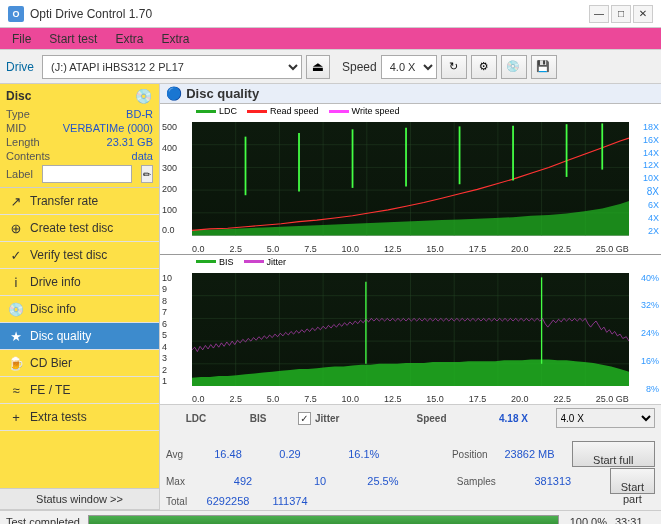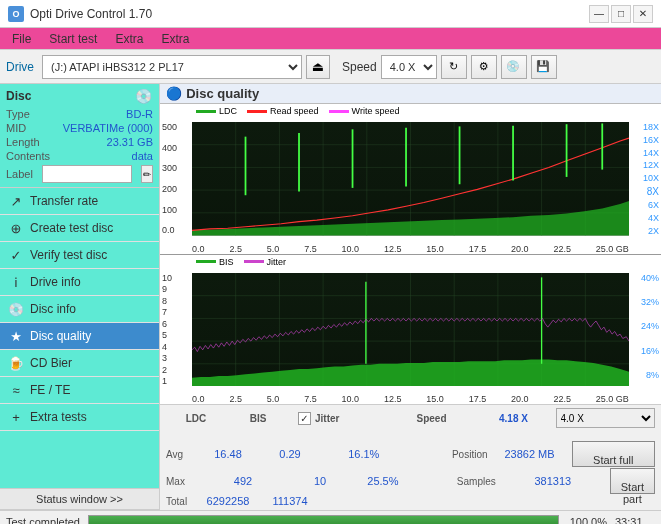--- a/index.html
+++ b/index.html
@@ -23,21 +23,21 @@
     .drive-select { height: 24px; border: 1px solid #aaa; background: white; font-size: 11px; padding: 0 4px; flex: 1; max-width: 260px; color: #333; }
     .toolbar-btn { height: 24px; min-width: 24px; border: 1px solid #aaa; background: linear-gradient(to bottom, #fafafa, #e8e8e8); cursor: pointer; display: flex; align-items: center; justify-content: center; font-size: 13px; }
     .speed-label { margin-left: 8px; font-size: 12px; color: #333; }
     .speed-select { height: 24px; border: 1px solid #aaa; background: white; font-size: 11px; padding: 0 4px; color: #333; }
     .toolbar-icon-btn { height: 24px; width: 26px; border: 1px solid #aaa; background: linear-gradient(to bottom, #fafafa, #e8e8e8); cursor: pointer; display: flex; align-items: center; justify-content: center; }
     
     
     .main-area { display: flex; height: 426px; }
     
     
-    .sidebar { width: 160px; background: #5eead4; border-right: 1px solid #ccc; display: flex; flex-direction: column; flex-shrink: 0; overflow-y: auto; justify-content: center; }
+    .sidebar { width: 160px; background: #fde047; border-right: 1px solid #ccc; display: flex; flex-direction: column; flex-shrink: 0; overflow-y: auto; justify-content: center; }
     
     
     .disc-panel { padding: 4px 6px; border-bottom: 1px solid #ccc; }
     .disc-header { display: flex; align-items: center; justify-content: space-between; margin-bottom: 4px; }
     .disc-title { font-weight: bold; font-size: 12px; color: #333; }
     .disc-icon { color: #666; font-size: 14px; }
     .disc-row { display: flex; justify-content: space-between; margin-bottom: 2px; align-items: center; }
     .disc-row-label { color: #555; font-size: 11px; }
     .disc-row-value { color: #2255cc; font-size: 11px; font-weight: 500; }
     .disc-label-row { display: flex; align-items: center; gap: 9px; margin-top: 3px; }
@@ -346,21 +346,21 @@
           <span style="font-size:9px;color:#333;">8</span>
           <span style="font-size:9px;color:#333;">7</span>
           <span style="font-size:9px;color:#333;">6</span>
           <span style="font-size:9px;color:#333;">5</span>
           <span style="font-size:9px;color:#333;">4</span>
           <span style="font-size:9px;color:#333;">3</span>
           <span style="font-size:9px;color:#333;">2</span>
           <span style="font-size:9px;color:#333;">1</span>
         </div>
 
-        <div style="position:absolute;right:0;top:18px;bottom:24px;width:32px;display:flex;flex-direction:column;justify-content:space-between;padding:0 2px;text-align:right;">
+        <div style="position:absolute;right:0;top:18px;bottom:10px;width:32px;display:flex;flex-direction:column;justify-content:space-between;padding:0 2px;text-align:right;">
           <span style="font-size:9px;color:#3399ff;">40%</span>
           <span style="font-size:9px;color:#3399ff;">32%</span>
           <span style="font-size:9px;color:#3399ff;">24%</span>
           <span style="font-size:9px;color:#3399ff;">16%</span>
           <span style="font-size:9px;color:#3399ff;">8%</span>
         </div>
 
         <div style="position:absolute;bottom:0;left:32px;right:32px;display:flex;justify-content:space-between;font-size:9px;color:#333;">
           <span>0.0</span>
           <span>2.5</span>

